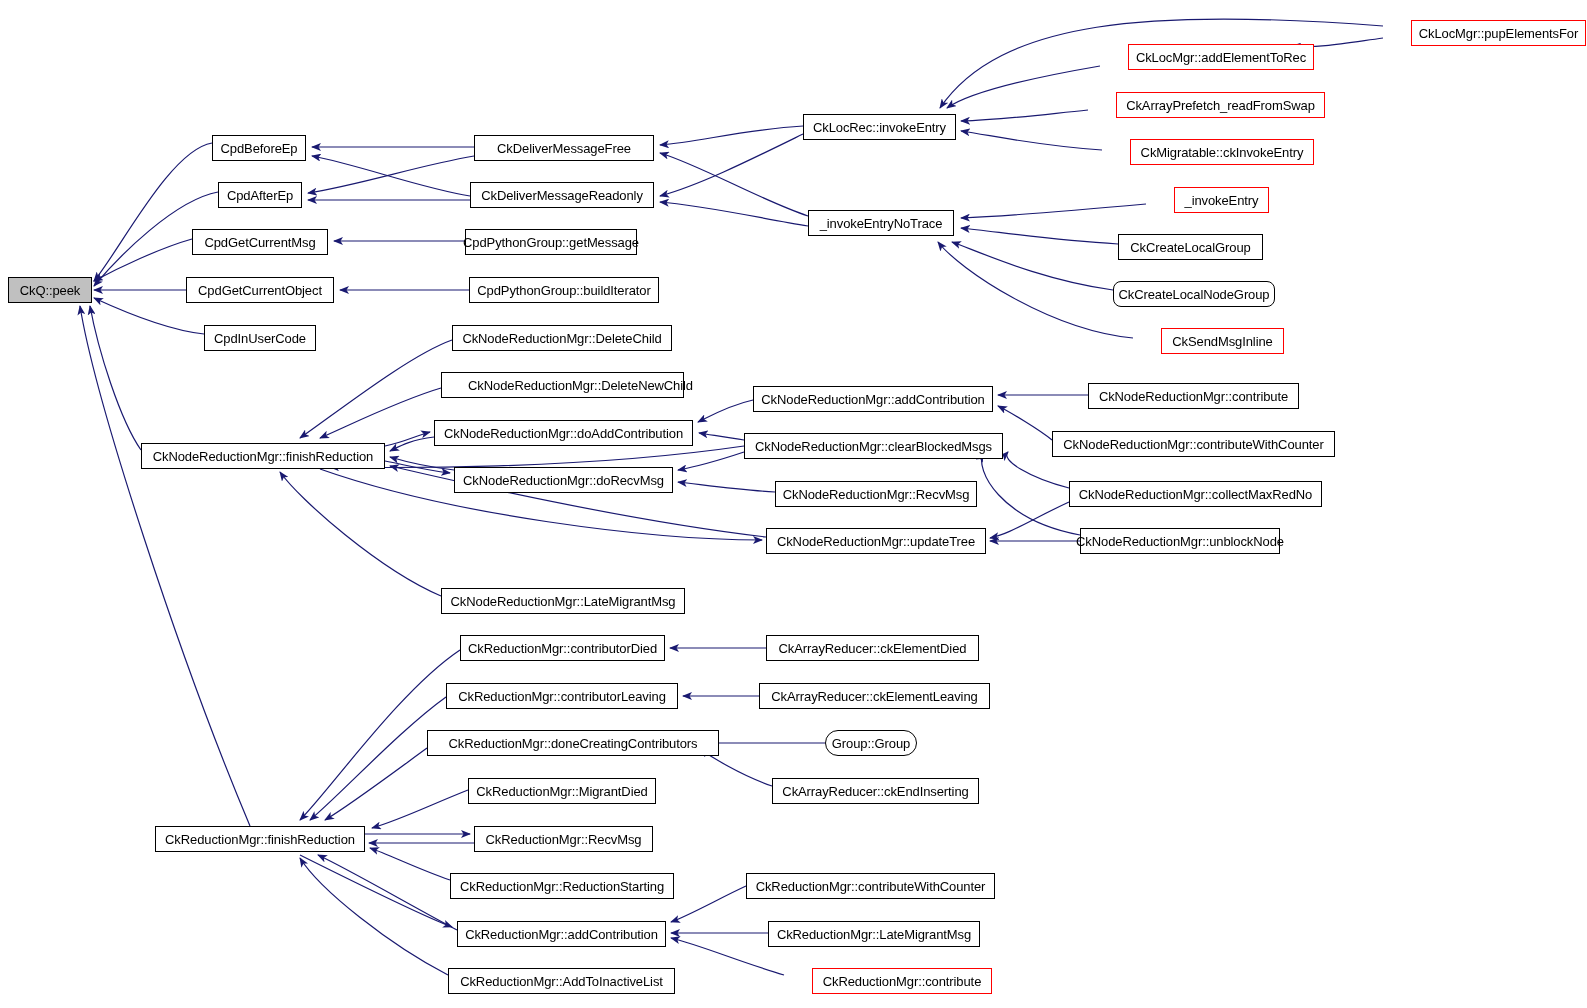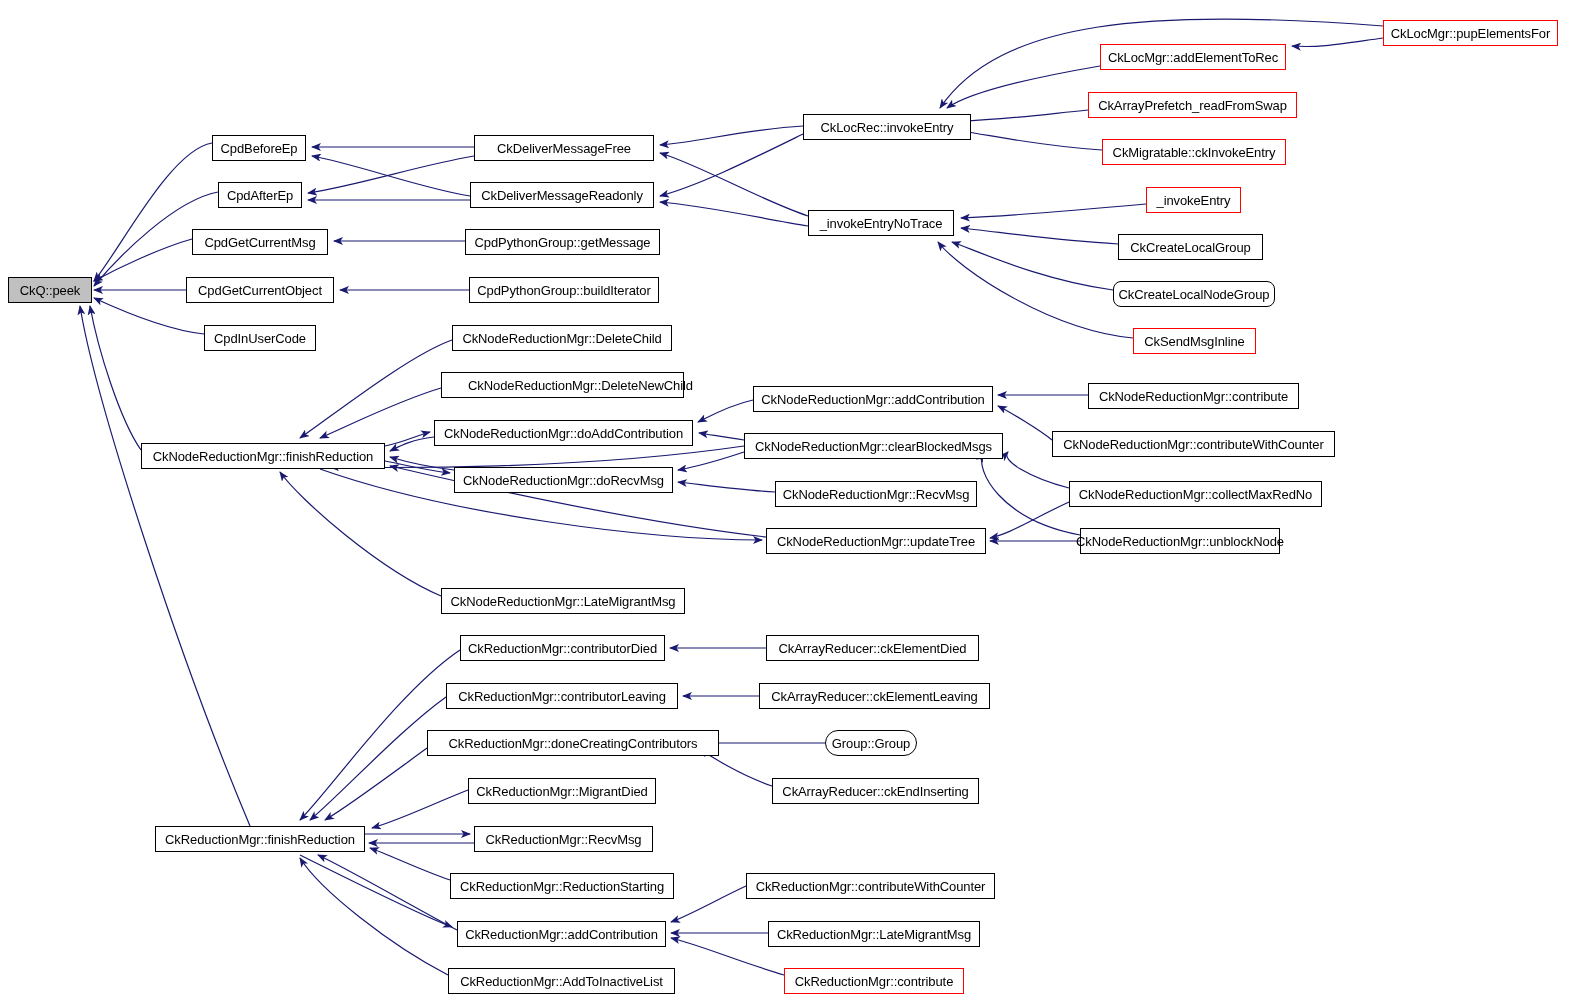--- a/index.html
+++ b/index.html
@@ -25,21 +25,21 @@
     color:#000000;
     font-size:13px;
     line-height:1;
     display:flex;
     align-items:center;
     justify-content:center;
     white-space:nowrap;
     letter-spacing:-0.1px;
     height:26px;
   }
-  .node.red{ border-color:#ff0000; }
+  .node.red{ border-color:#ff0000;margin-left:28px; }
   .node.root{ background:#c0c0c0; border-color:#000000; }
   .node span{ display:block; padding:0 6px; }
 </style>
 </head>
 <body>
 
 <div id="canvas">
   <svg class="edges" viewBox="0 0 1587 1008">
     <defs>
       <marker id="arrow" markerWidth="10" markerHeight="8" refX="9" refY="4" orient="auto" markerUnits="userSpaceOnUse">
@@ -130,27 +130,27 @@
       </div>
       <div class="node" style="left: 204px; top: 325px; width: 112px;">
         <span>CpdInUserCode</span>
       </div>
       <div class="node" style="left: 474px; top: 135px; width: 180px;">
         <span>CkDeliverMessageFree</span>
       </div>
       <div class="node" style="left: 470px; top: 182px; width: 184px;">
         <span>CkDeliverMessageReadonly</span>
       </div>
-      <div class="node" style="left: 465px; top: 229px; width: 195px;">
+      <div class="node" style="left: 465px; top: 229px; width: 172px;">
         <span>CpdPythonGroup::getMessage</span>
       </div>
       <div class="node" style="left: 469px; top: 277px; width: 190px;">
         <span>CpdPythonGroup::buildIterator</span>
       </div>
-      <div class="node" style="left: 803px; top: 114px; width: 168px;">
+      <div class="node" style="left: 803px; top: 114px; width: 153px;">
         <span>CkLocRec::invokeEntry</span>
       </div>
       <div class="node" style="left: 808px; top: 210px; width: 146px;">
         <span>_invokeEntryNoTrace</span>
       </div>
       <div class="node red" style="left: 1383px; top: 20px; width: 175px;">
         <span>CkLocMgr::pupElementsFor</span>
       </div>
       <div class="node red" style="left: 1100px; top: 44px; width: 186px;">
         <span>CkLocMgr::addElementToRec</span>

